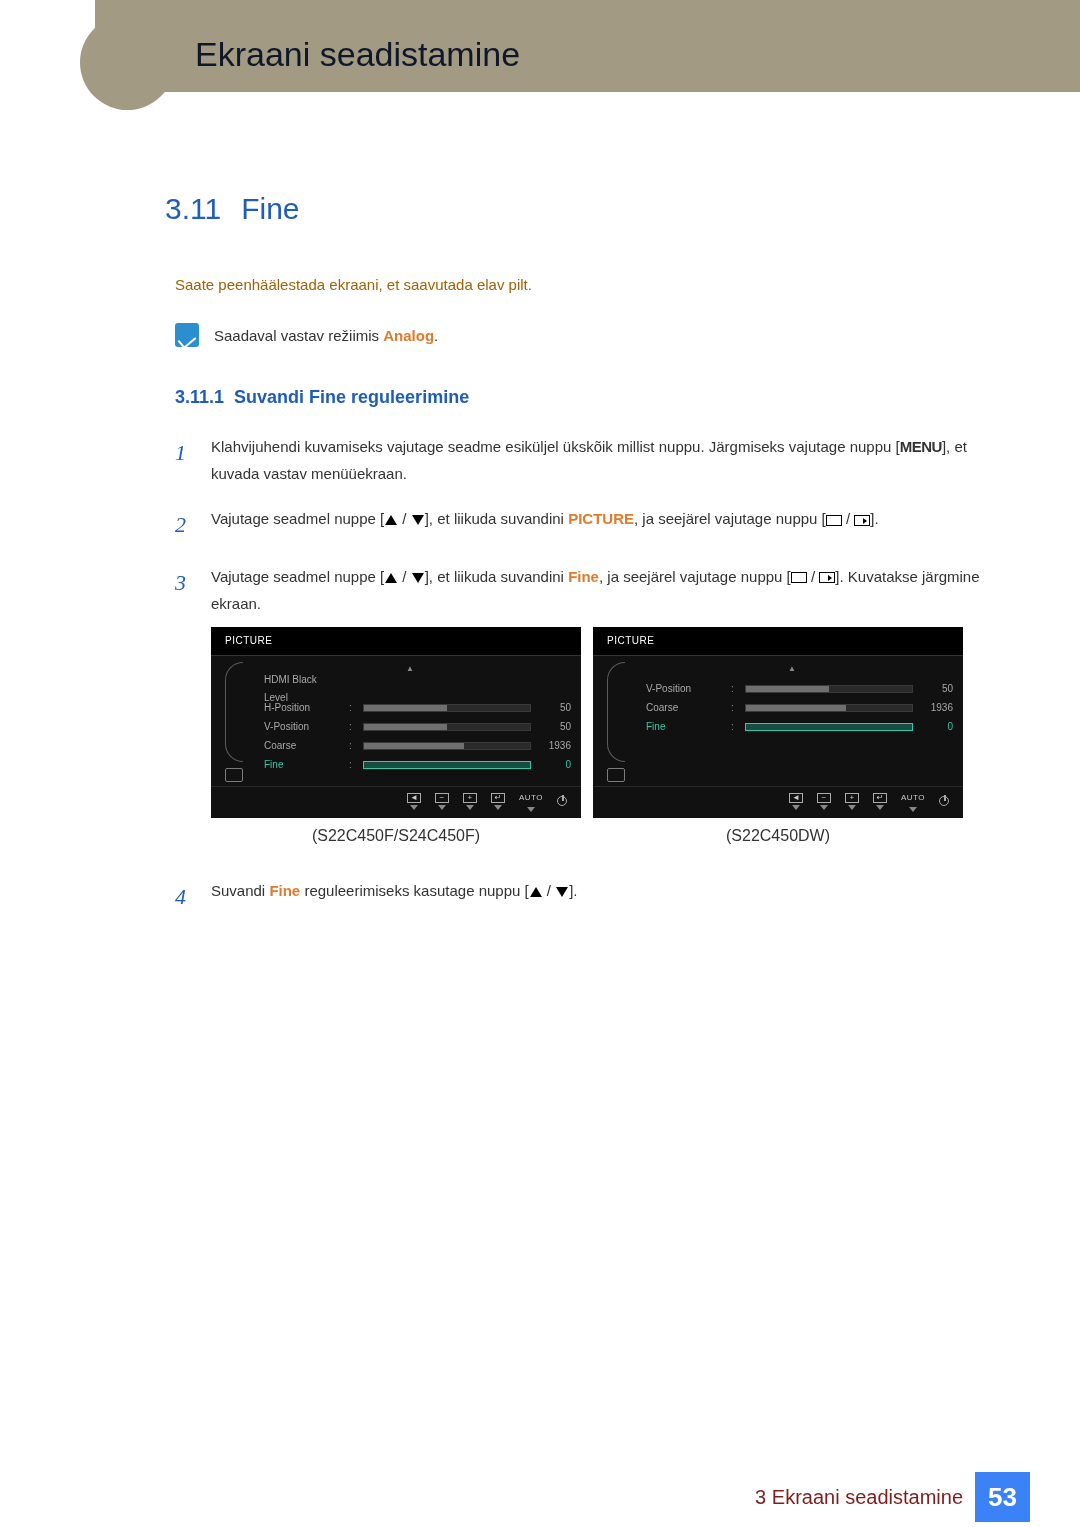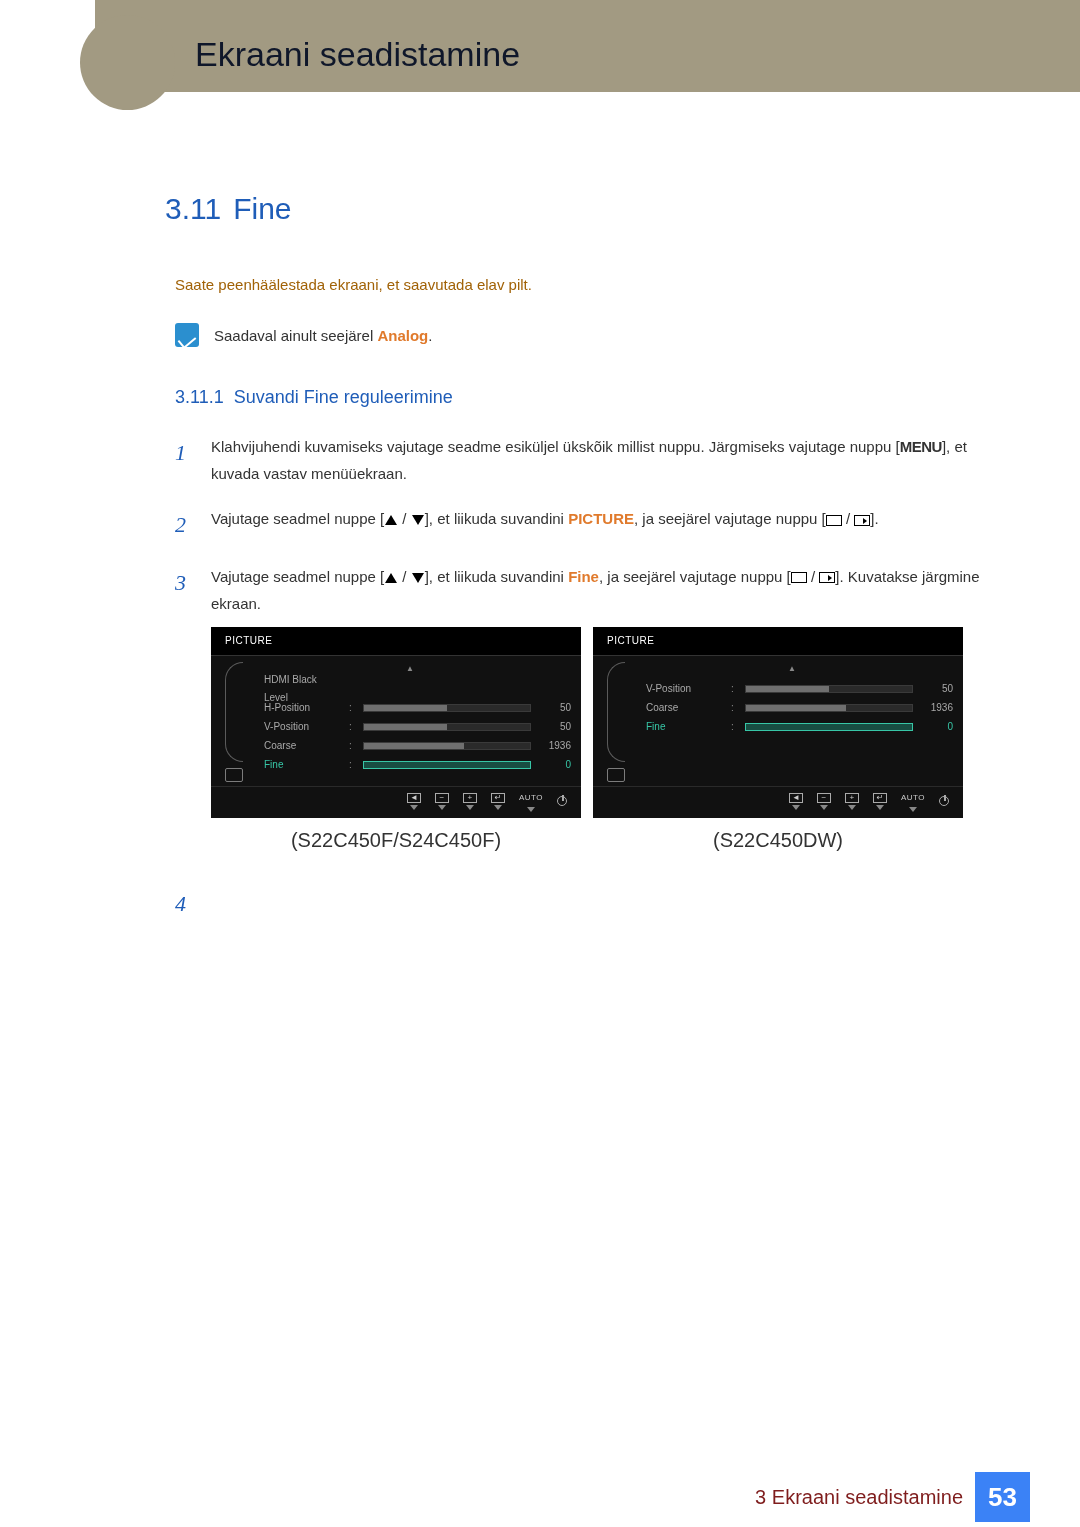--- a/index.html
+++ b/index.html
@@ -37,21 +37,21 @@
     font-weight: 400;
   }
   .content {
     position: absolute;
     left: 95px; right: 0;
     top: 92px; bottom: 60px;
     padding: 100px 70px 20px 70px;
   }
   .section-header {
     display: flex;
-    gap: 12px;
+    gap: 20px;
     margin-bottom: 50px;
   }
   .section-num { font-size: 30px; color: #1f5db8; }
   .section-title { font-size: 30px; color: #1f5db8; }
   .intro-text {
     font-size: 15px;
     color: #a16207;
     margin-bottom: 30px;
     padding-left: 10px;
   }
@@ -78,20 +78,21 @@
     border-bottom: 2px solid #fff;
     transform: rotate(-40deg);
   }
   .note-text { font-size: 15px; color: #333; }
   .highlight-orange { color: #e07a2c; font-weight: bold; }
   .subsection {
     font-size: 18px;
     color: #1f5db8;
     margin-bottom: 25px;
     padding-left: 10px;
+    font-weight: bold;
   }
   .step-list { padding-left: 10px; }
   .step {
     display: flex;
     align-items: flex-start;
     gap: 18px;
     margin-bottom: 18px;
     font-size: 15px;
     color: #333;
     line-height: 1.8;
@@ -229,21 +230,21 @@
   .osd-controls .dn{
     width:0;height:0;border-left:4px solid transparent;border-right:4px solid transparent;border-top:5px solid #888;
   }
   .osd-controls .pwr{
     width:10px;height:10px;border:1.5px solid #aaa;border-radius:50%;position:relative;
   }
   .osd-controls .pwr::after{
     content:"";position:absolute;left:4px;top:-2px;width:1.5px;height:6px;background:#aaa;
   }
   .osd-caption {
-    font-size: 20px;
+    font-size: 16px;
     color: #333;
     text-align: center;
     margin-top: 4px;
   }
   .osd-col{display:flex;flex-direction:column;}
 
   .footer {
     position: absolute;
     left: 95px; right: 0; bottom: 0;
     height: 60px;
@@ -281,21 +282,21 @@
   <div class="section-header">
     <div class="section-num">3.11</div>
     <div class="section-title">Fine</div>
   </div>
 
   <div class="intro-text">Saate peenhäälestada ekraani, et saavutada elav pilt.</div>
 
   <div class="note-row">
     <div class="note-icon"></div>
     <div class="note-text">
-      <span>Saadaval ainult seejärel </span><span class="highlight-orange">Analog</span><span>.</span>
+      <span>Saadaval vastav režiimis </span><span class="highlight-orange">Analog</span><span>.</span>
     </div>
   </div>
 
   <div class="subsection">
     <span>3.11.1</span>&nbsp;&nbsp;<span>Suvandi Fine reguleerimine</span>
   </div>
 
   <div class="step-list">
 
     <div class="step">
@@ -457,20 +458,23 @@
               </div>
             </div>
             <div class="osd-caption">(S22C450DW)</div>
           </div>
         </div>
       </div>
     </div>
 
     <div class="step">
       <div class="step-num">4</div>
+      <div class="step-body">
+        <span>Suvandi </span><span class="highlight-orange">Fine</span><span> reguleerimiseks kasutage nuppu [</span><span class="inline-icon tri-up"></span> / <span class="inline-icon tri-down"></span><span>].</span>
+      </div>
     </div>
 
   </div>
 </div>
 
 <div class="footer">
   <div class="footer-label">3 Ekraani seadistamine</div>
   <div class="footer-page">53</div>
 </div>
 

